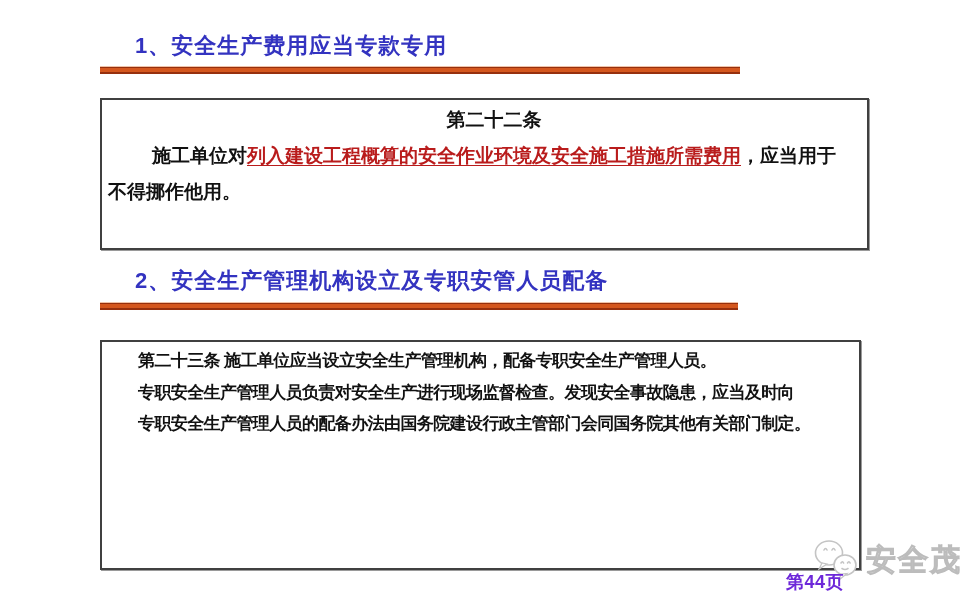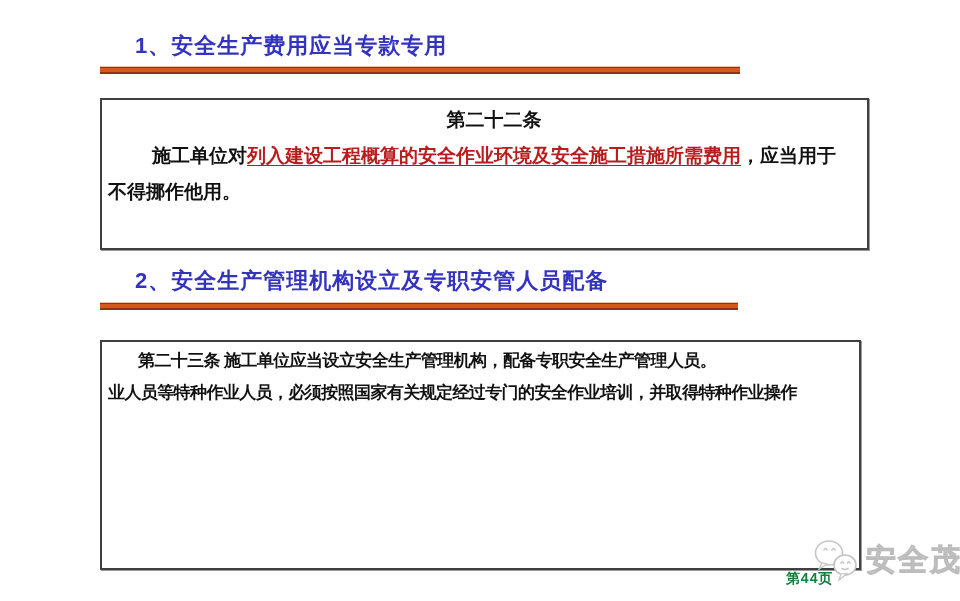--- a/index.html
+++ b/index.html
@@ -53,22 +53,22 @@
     position:absolute;left:812px;top:534px;height:52px;
     display:flex;align-items:center;gap:2px;z-index:5;
   }
   .wm-text{
     font-size:30px;font-weight:bold;color:#dedede;
     -webkit-text-stroke:1px #bcbcbc;
     letter-spacing:2px;white-space:nowrap;
   }
   .page-number{
     position:absolute;left:786px;top:570px;
-    font-size:14px;font-weight:bold;color:#15803d;
-    letter-spacing:0.5px;white-space:nowrap;z-index:6;font-family:Liberation Mono, monospace;
+    font-size:18px;font-weight:bold;color:#6d28d9;
+    letter-spacing:0.5px;white-space:nowrap;z-index:6;
   }
 </style>
 </head>
 <body>
 
 <div class="slide">
 
   <div class="sec-title" id="title-1">1、安全生产费用应当专款专用</div>
   <div class="rule" id="rule-1"></div>
 
@@ -76,21 +76,22 @@
       <div class="tline indent"><span>第二十二条</span></div>
       <div class="tline indent"><span>施工单位对</span><span class="red u">列入建设工程概算的安全作业环境及安全施工措施所需费用</span><span>，应当用于</span></div>
       <div class="tline"><span>不得挪作他用。</span></div>
     </div>
 
   <div class="sec-title" id="title-2">2、安全生产管理机构设立及专职安管人员配备</div>
   <div class="rule" id="rule-2"></div>
 
   <div class="law-box" id="box-2">
       <div class="tline indent"><span>第二十三条 施工单位应当设立安全生产管理机构，配备专职安全生产管理人员。</span></div>
-      <div class="tline"><span>业人员等特种作业人员，必须按照国家有关规定经过专门的安全作业培训，并取得特种作业操作</span></div>
+      <div class="tline indent"><span>专职安全生产管理人员负责对安全生产进行现场监督检查。发现安全事故隐患，应当及时向</span></div>
+      <div class="tline indent"><span>专职安全生产管理人员的配备办法由国务院建设行政主管部门会同国务院其他有关部门制定。</span></div>
     </div>
 
   <div class="watermark">
     <span style="display:inline-block;line-height:0;">
       <svg width="52" height="48" viewBox="0 0 52 48">
         <g fill="#ffffff" stroke="#c4c4c4" stroke-width="1.6">
           <ellipse cx="17" cy="17" rx="13.5" ry="12"></ellipse>
           <path d="M10 27 L7 33 L15 28 Z" stroke-width="1.2"></path>
           <ellipse cx="33" cy="29" rx="11" ry="10"></ellipse>
           <path d="M29 38 L27 44 L35 37.5 Z" stroke-width="1.2"></path>

